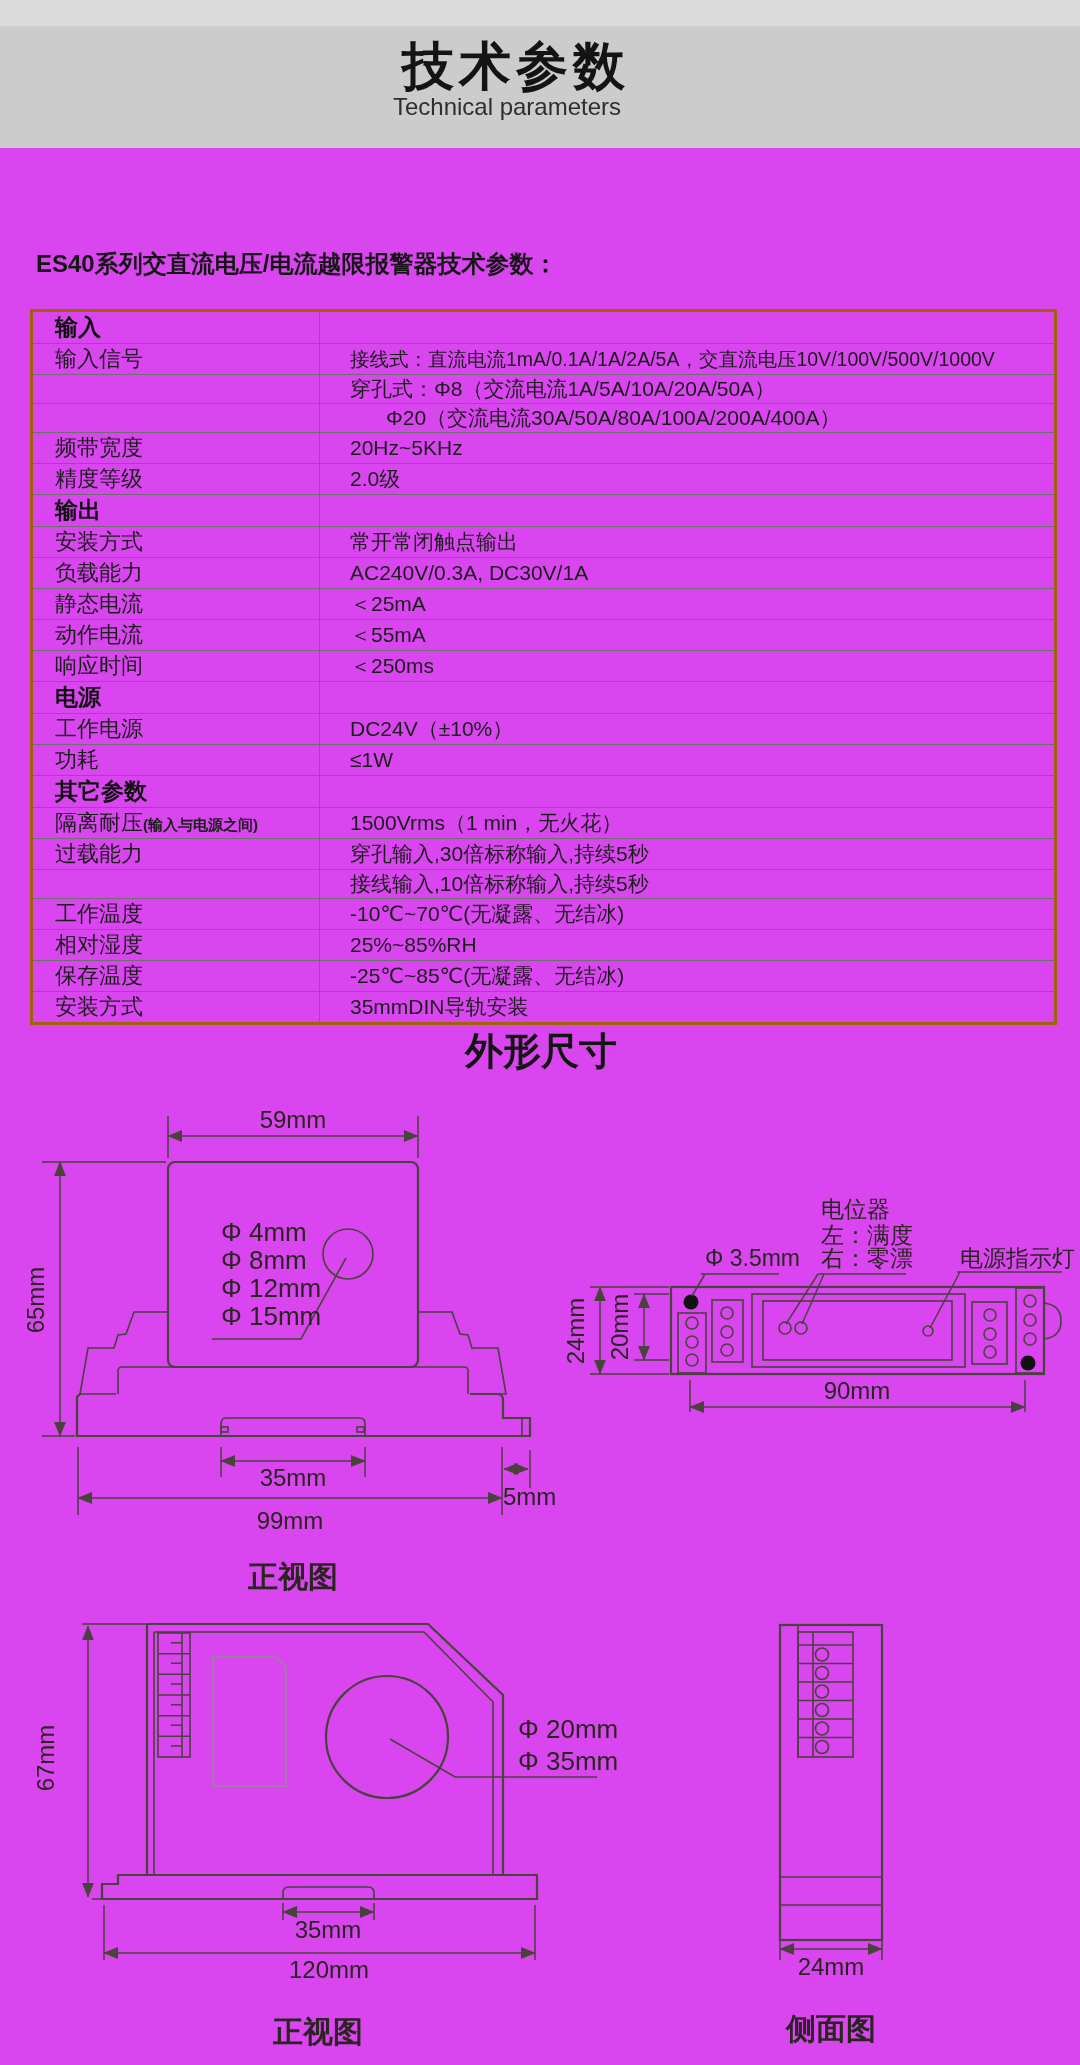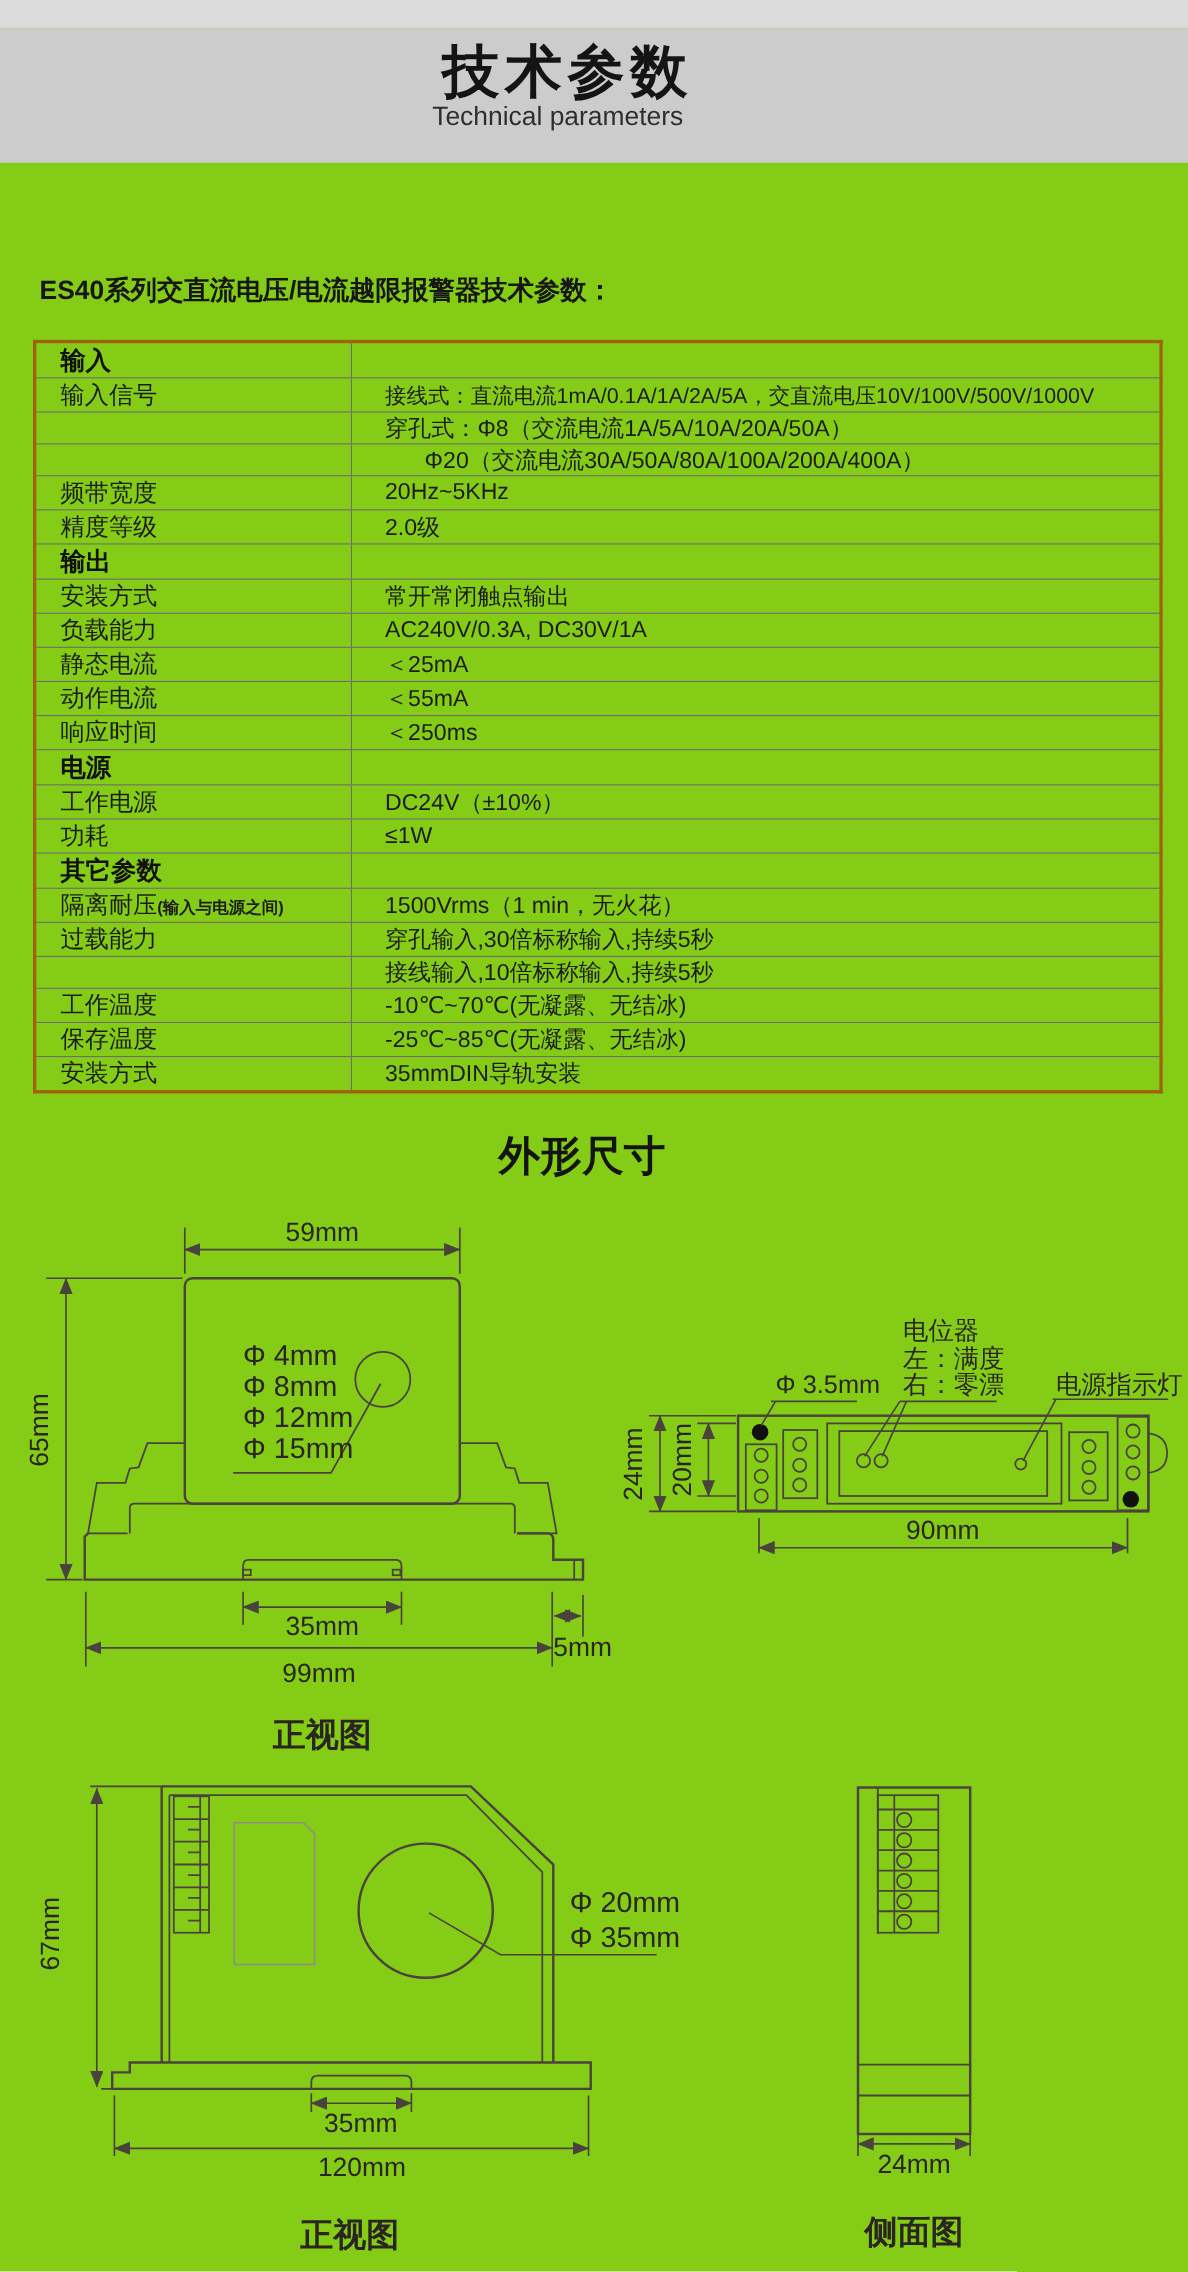--- a/index.html
+++ b/index.html
@@ -1,34 +1,34 @@
 <!DOCTYPE html>
 <html><head>
 <meta charset="utf-8">
 <style>
   html,body{margin:0;padding:0;background:#f7f7f7;}
-  .page{position:relative;width:1080px;height:2065px;background:#84cc16;overflow:hidden;
+  .page{position:relative;width:1080px;height:2065px;background:#d946ef;overflow:hidden;
         font-family:"Liberation Sans","DejaVu Sans",sans-serif;color:#1f1f1f;}
   .strip{position:absolute;top:0;left:0;width:1080px;height:26px;background:#dbdbdb;}
   .band{position:absolute;top:26px;left:0;width:1080px;height:122px;background:#cccccc;text-align:center;}
   .band .t{margin:0;padding-top:12px;padding-right:48px;font-size:52px;line-height:56px;
            font-weight:700;letter-spacing:5px;color:#141414;}
   .band .s{margin:0;padding-right:66px;font-size:24px;line-height:26px;color:#2e2e2e;font-weight:400;}
   .intro{position:absolute;left:36px;top:248px;font-size:24px;font-weight:600;color:#161616;}
   table.spec{position:absolute;left:30px;top:309px;width:1027px;border-collapse:collapse;
              table-layout:fixed;border:3px solid #a16207;background:transparent;}
   .spec td{height:26.7px;border-top:1px solid #6e6e6e;font-size:21px;font-weight:500;
            padding:0 4px 0 30px;white-space:nowrap;overflow:hidden;color:#1c1c1c;}
   .spec td.lab{width:260px;border-right:1px solid #6e6e6e;padding-left:22px;font-size:22px;}
   .spec tr.r0 td{border-top:none;}
   .spec tr.sec td.lab{font-weight:700;font-size:23px;color:#111;}
   .spec td.ind{padding-left:66px;}
   .spec td.long{font-size:19.5px;}
   .spec .small{font-size:15px;font-weight:700;}
-  .dim-title{position:absolute;left:4px;top:1026px;width:1050px;margin:0;text-align:center;
+  .dim-title{position:absolute;left:16px;top:1026px;width:1050px;margin:0;text-align:center;
              font-size:38px;font-weight:700;color:#141414;}
   svg{position:absolute;overflow:visible;}
   svg text{fill:#2a2521;font-family:"Liberation Sans","DejaVu Sans",sans-serif;}
   .dt{font-size:24px;}
   .phi{font-size:26px;}
   .cn{font-size:23px;}
   .cap{font-size:30px;font-weight:600;}
   .ln{stroke:#4a423c;fill:none;stroke-width:2.2;}
   .li{stroke:#4a423c;fill:none;stroke-width:1.6;}
   .lg{stroke:#8d8d8d;fill:none;stroke-width:1.4;}
@@ -123,20 +123,24 @@
           <td class="lab"><span>过载能力</span></td>
           <td><span>穿孔输入,30倍标称输入,持续5秒</span></td>
         </tr>
     <tr>
           <td class="lab"><span></span></td>
           <td><span>接线输入,10倍标称输入,持续5秒</span></td>
         </tr>
     <tr>
           <td class="lab"><span>工作温度</span></td>
           <td><span>-10℃~70℃(无凝露、无结冰)</span></td>
+        </tr>
+    <tr>
+          <td class="lab"><span>相对湿度</span></td>
+          <td><span>25%~85%RH</span></td>
         </tr>
     <tr>
           <td class="lab"><span>保存温度</span></td>
           <td><span>-25℃~85℃(无凝露、无结冰)</span></td>
         </tr>
     <tr>
           <td class="lab"><span>安装方式</span></td>
           <td><span>35mmDIN导轨安装</span></td>
         </tr>
   </tbody>

